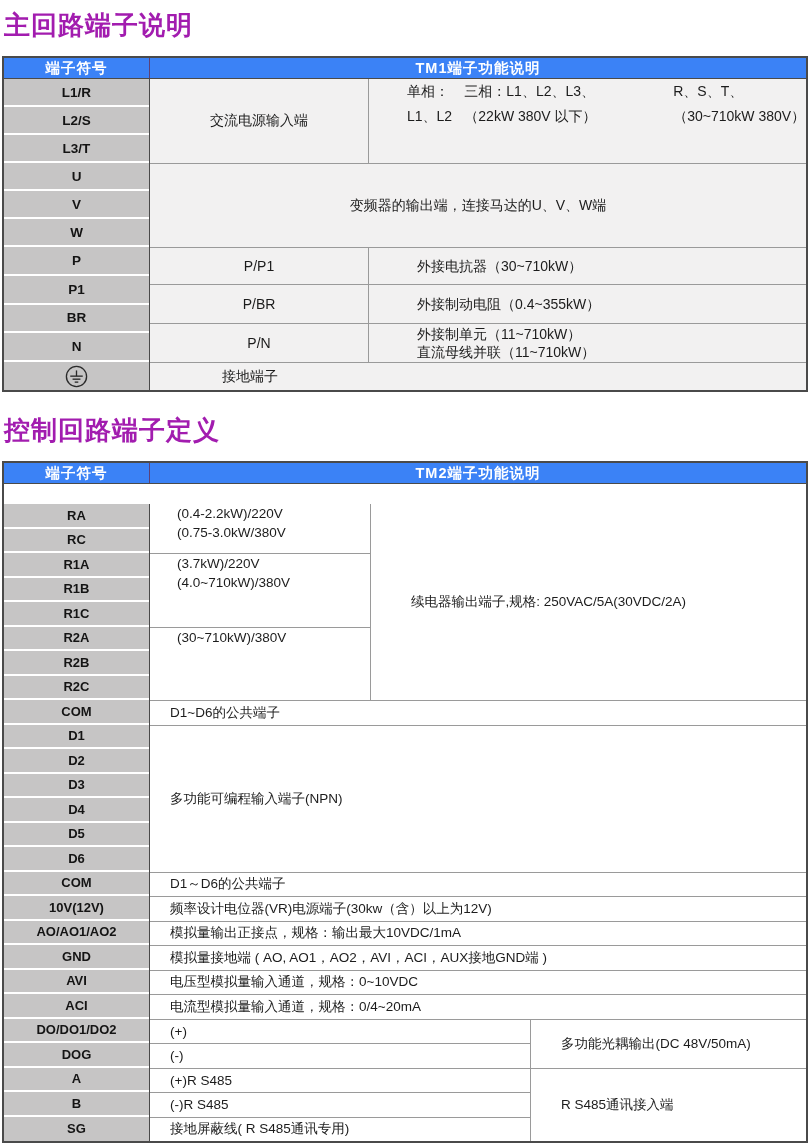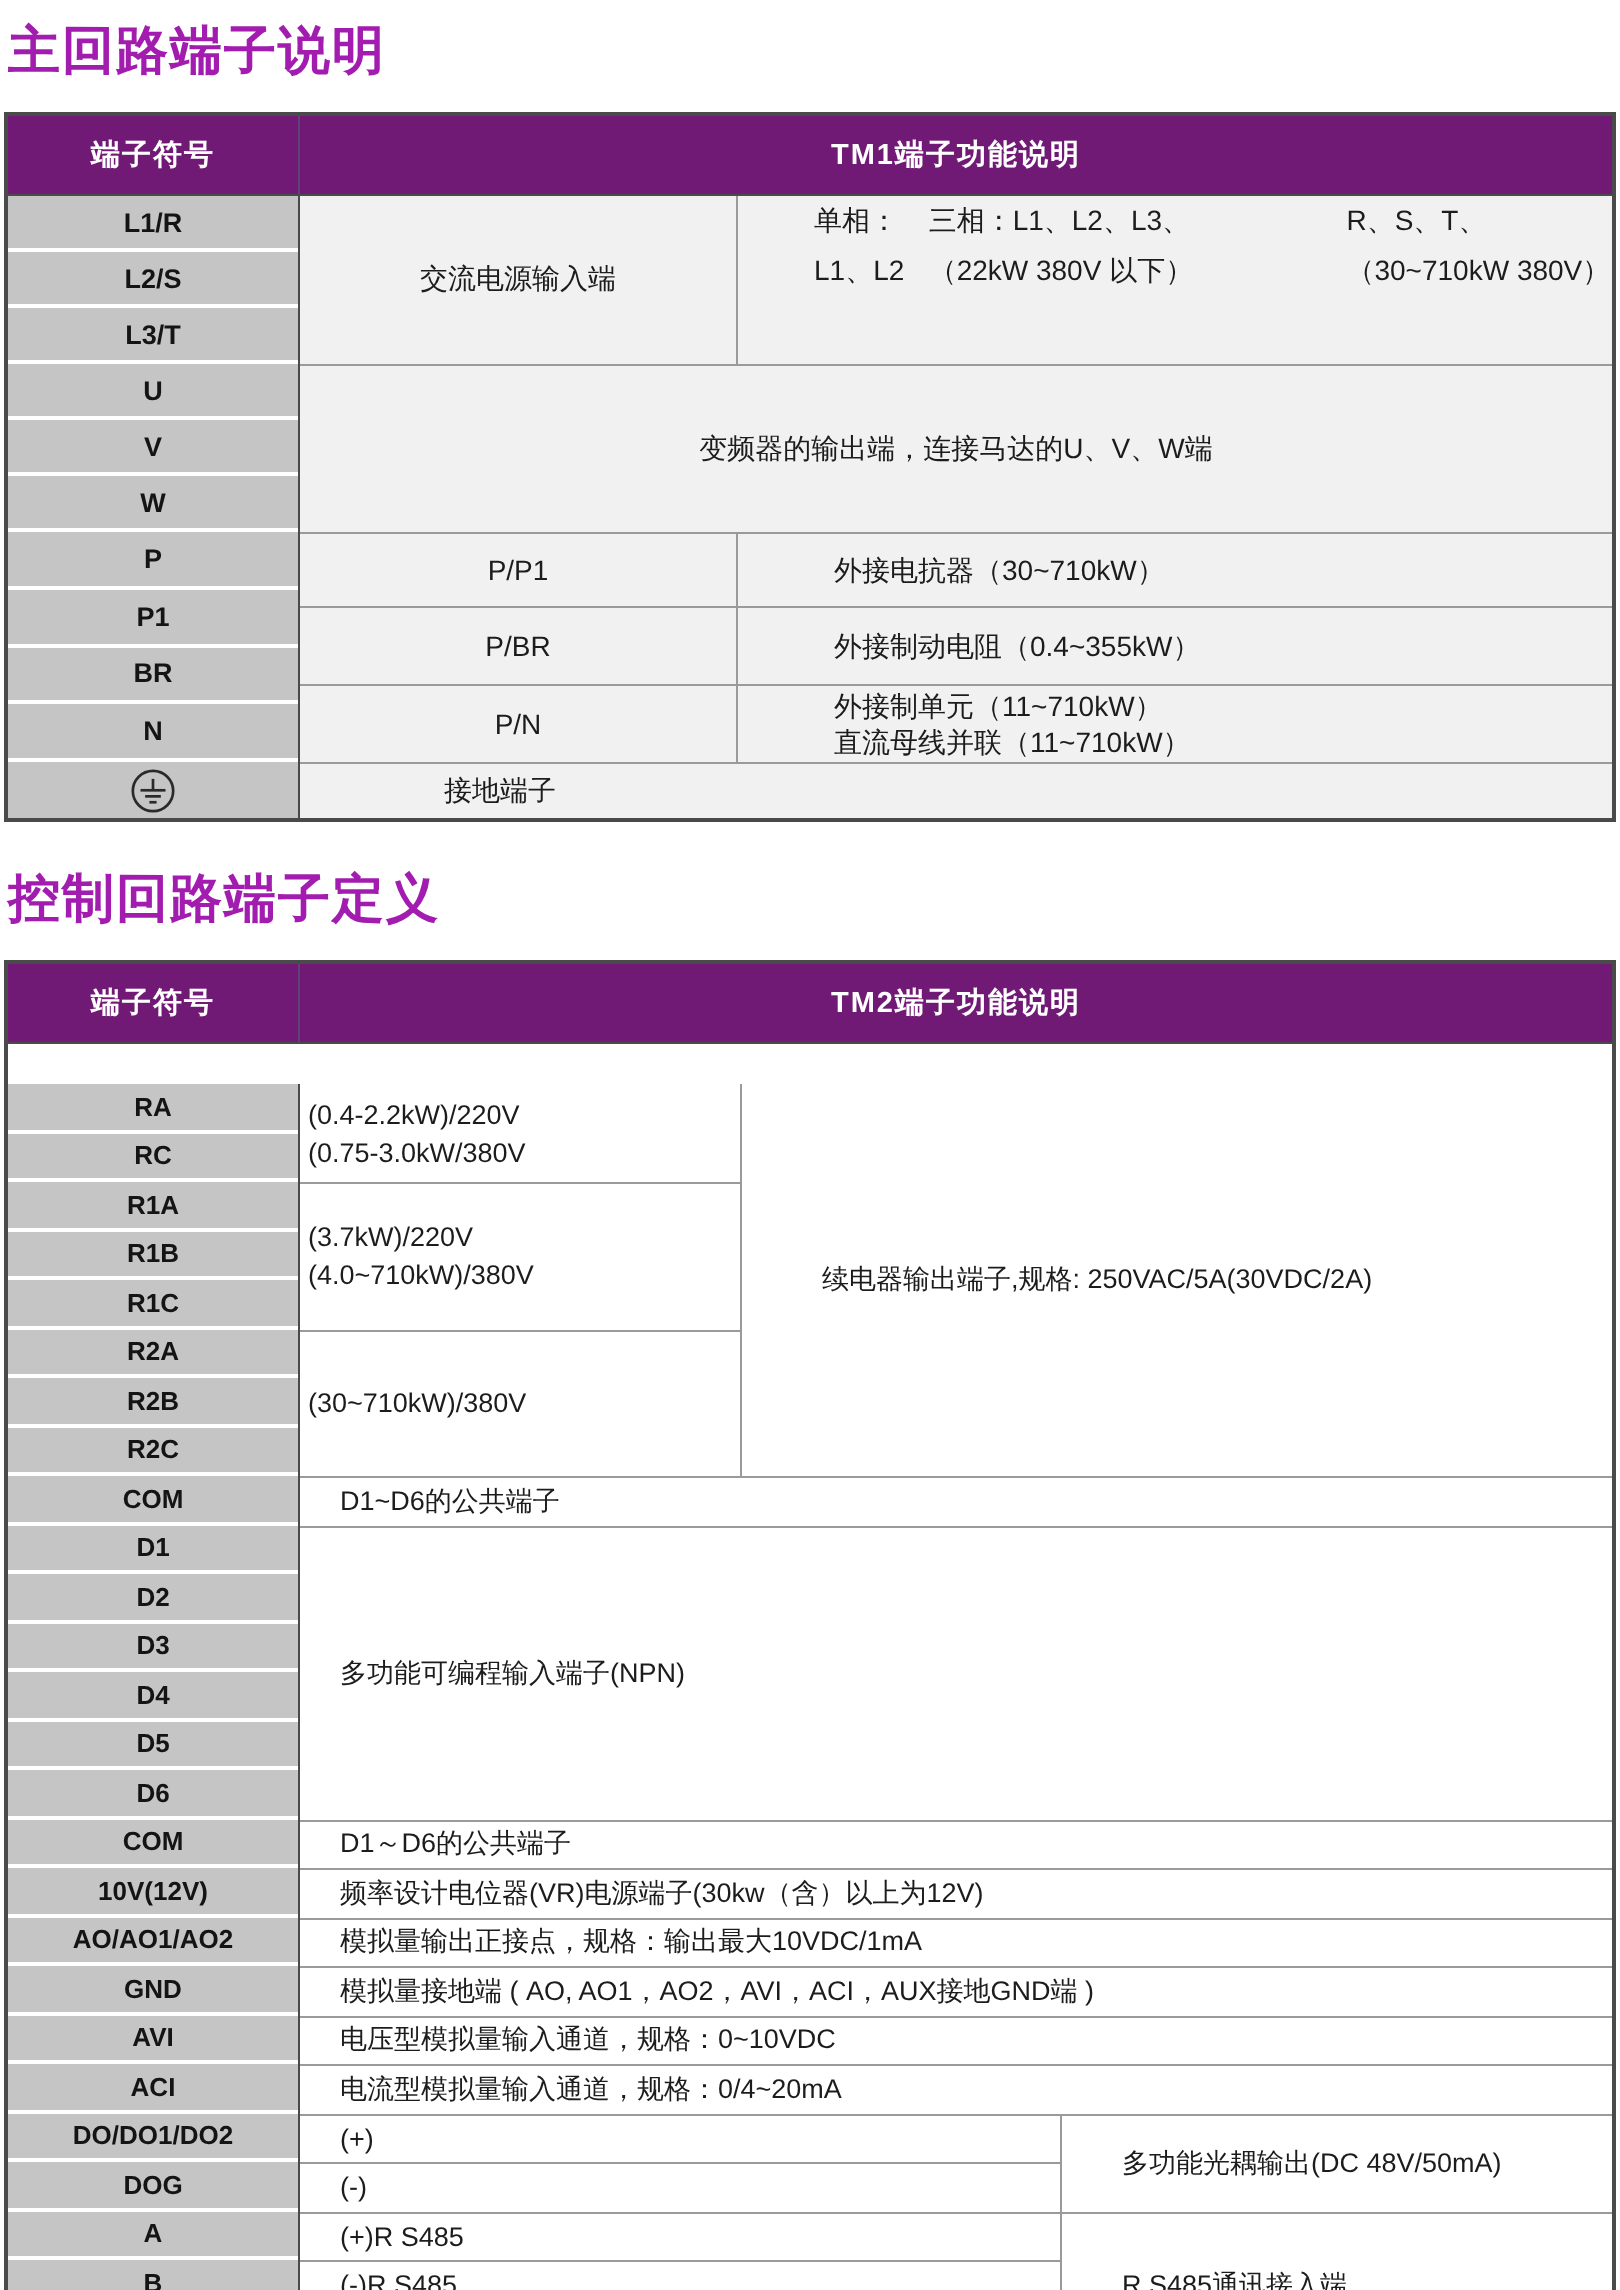--- a/index.html
+++ b/index.html
@@ -14,21 +14,21 @@
 
   .doc-title {
     font-size:26px; font-weight:700; color:#a21caf;
     margin:2px 0 13px 2px; letter-spacing:1px;
   }
   .doc-title.second { margin-top:21px; }
 
   .tbl { width:806px; border:2px solid #4a4a4a; }
 
   
-  .thead { display:flex; height:40px; background:#701a75; border-bottom:1.5px solid #4a4a4a; }
+  .thead { display:flex; height:21px; background:#3b82f6; border-bottom:1.5px solid #4a4a4a; }
   .th { display:flex; align-items:center; justify-content:center;
         color:#ffffff; font-size:14.5px; font-weight:700; letter-spacing:1px; }
   .th-left { width:146px; border-right:1.5px solid #5e4176; }
   .th-right { flex:1; }
 
   
   .band { display:flex; }
   .stack { width:146px; border-right:1.5px solid #4a4a4a; background:#ffffff;
            display:flex; flex-direction:column; }
   .tcell { background:#c6c5c5; border-bottom:2px solid #ffffff;
@@ -72,22 +72,22 @@
   .t2 .tcell { height:24.5px; font-size:13px; }
   .band-relay { height:196px;margin-top:20px; }
   .band-com { height:24.5px; }
   .band-di { height:147px; }
   .band-an { height:24.5px; }
   .band-opto { height:49px; }
   .band-rs { height:73.5px; }
   .band-rs .tcell:last-child { border-bottom:none; }
 
   .relay-mid { width:220px; display:flex; flex-direction:column; }
-  .rmcell { display:flex; flex-direction:column; justify-content:center;
-            padding-left:4px; font-size:13.5px; font-weight:500; line-height:19px; }
+  .rmcell { display:flex; flex-direction:column; 
+            padding-left:27px; font-size:13.5px; font-weight:500; line-height:19px; }
   .rmcell + .rmcell { border-top:1px solid #9a9a9a; }
   .rm1 { height:49px; } .rm2 { height:73.5px; } .rm3 { height:73.5px; }
   .relay-desc { flex:1; border-left:1px solid #9a9a9a;
                 display:flex; align-items:center; padding-left:40px;
                 font-size:13.5px; font-weight:500; }
 
   .fullcell { flex:1; display:flex; align-items:center; padding-left:20px;
               font-size:13.5px; font-weight:500; }
 
   .valcol { width:380px; display:flex; flex-direction:column; }

